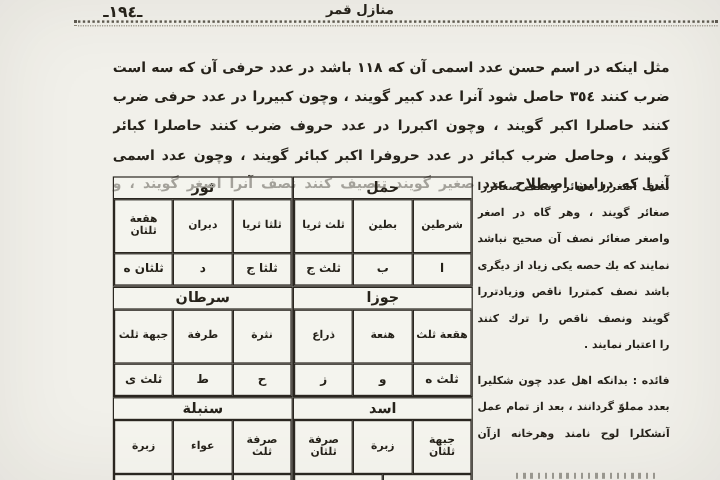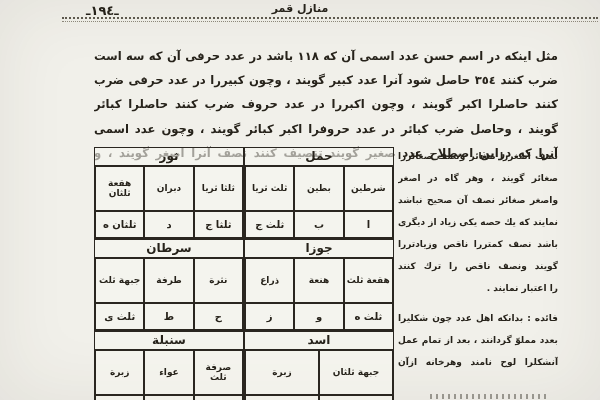--- a/index.html
+++ b/index.html
@@ -110,20 +110,21 @@
       </div>
     </div>
   </div>
 
   <div class="band">
     <div class="sign">
       <div class="sign-title">اسد</div>
       <div class="row">
         <div class="cell name">جبهة ثلثان</div>
         <div class="cell name">زبرة</div>
+        <div class="cell name">صرفة ثلثان</div>
       </div>
       <div class="row">
         <div class="cell num">ک</div>
         <div class="cell num">ثلثان ل</div>
       </div>
     </div>
     <div class="sign">
       <div class="sign-title">سنبلة</div>
       <div class="row">
         <div class="cell name">صرفة ثلث</div>

